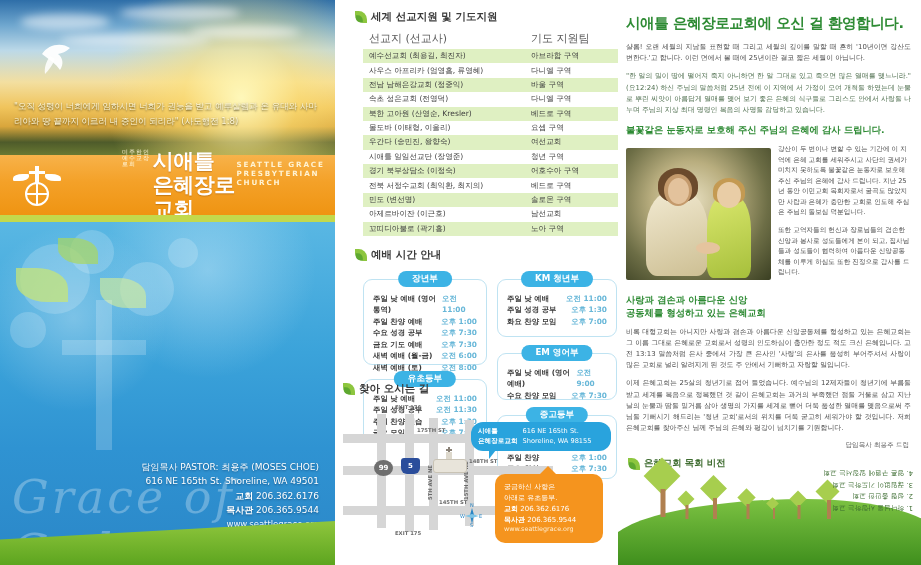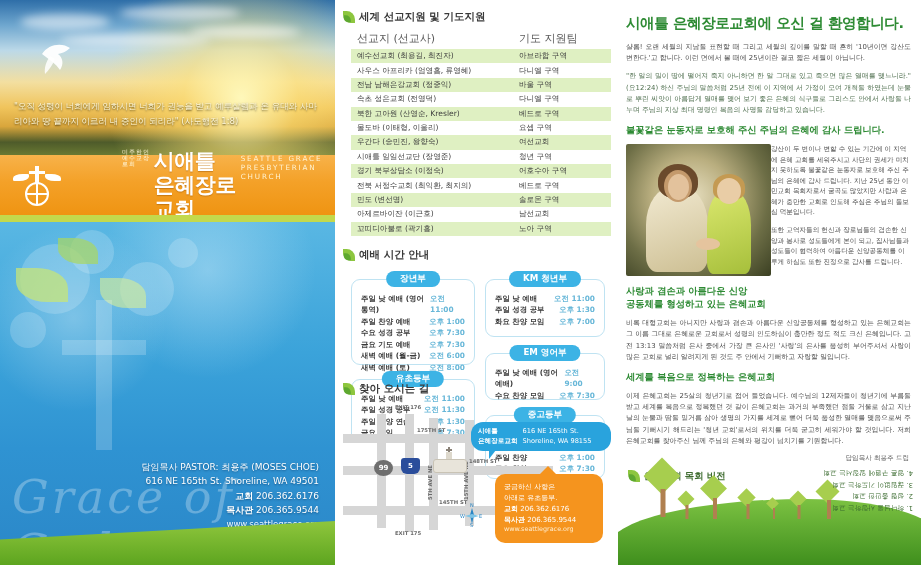--- a/index.html
+++ b/index.html
@@ -28,42 +28,42 @@
   .logo-emblem .globe:after{content:"";position:absolute;top:50%;left:0;height:2px;width:100%;background:#fff;transform:translateY(-50%);}
   .logo-emblem .cross{position:absolute;left:21px;top:4px;width:4px;height:18px;background:#fff;}
   .logo-emblem .cross2{position:absolute;left:15px;top:9px;width:16px;height:3px;background:#fff;}
   .logo-emblem .wingL,.logo-emblem .wingR{position:absolute;top:12px;width:16px;height:7px;background:#fff;border-radius:60% 10% 60% 10%;}
   .logo-emblem .wingL{left:-1px;}
   .logo-emblem .wingR{right:-1px;transform:scaleX(-1);}
   .logo-text-wrap{display:flex;flex-direction:row;}
   .logo-supra{font-size:6px;color:#fff6d8;letter-spacing:1px;margin-left:54px;line-height:1;}
   .logo-ko{font-size:21px;font-weight:bold;color:#ffffff;line-height:1.15;letter-spacing:-.5px;
     text-shadow:0 1px 1px rgba(150,80,0,.45);}
-  .logo-en{font-size:7.2px;color:#fff3d2;letter-spacing:1.85px;margin-top:5px;}
+  .logo-en{font-size:7.2px;color:#fff3d2;letter-spacing:1.85px;margin-top:11px;font-weight:bold;}
   .lime-rule{position:absolute;left:0;top:215px;width:335px;height:7px;background:#c3d94c;}
   .blue-field{position:absolute;left:0;top:222px;width:335px;height:343px;
     background:
       radial-gradient(circle at 22% 28%, rgba(255,255,255,.30) 0%, rgba(255,255,255,0) 26%),
       radial-gradient(circle at 62% 14%, rgba(205,235,250,.45) 0%, rgba(205,235,250,0) 30%),
       linear-gradient(to bottom,#59b7e3 0%,#3ba3da 38%,#2f93d2 66%,#2b87c8 100%);}
   .bubble{position:absolute;border-radius:50%;background:rgba(255,255,255,.18);}
   .cross-big{position:absolute;left:96px;top:300px;width:16px;height:150px;background:rgba(255,255,255,.20);}
   .cross-big:after{content:"";position:absolute;left:-34px;top:40px;width:84px;height:15px;background:rgba(255,255,255,.20);}
   .leaf{position:absolute;width:52px;height:34px;border-radius:0 60% 0 60%;}
   .script-art{position:absolute;left:12px;top:470px;font-size:46px;color:rgba(255,255,255,.28);
     font-family:"DejaVu Serif",serif;font-style:italic;letter-spacing:3px;}
   .contact{position:absolute;right:16px;top:460px;width:260px;text-align:right;color:#ffffff;
     font-size:9px;line-height:1.6;text-shadow:0 1px 2px rgba(0,40,80,.5);}
   .contact .ln strong{font-weight:bold;}
   .contact .url{font-size:8.5px;color:#eef9ff;}
   .green-foot{position:absolute;left:0;bottom:0;width:335px;height:44px;
     background:linear-gradient(to bottom,#8fc63d,#5da51f);clip-path:polygon(0 42%,100% 0,100% 100%,0 100%);}
 
   
-  #mid-panel{position:absolute;left:335px;top:0;width:283px;height:565px;background:#ffffff;overflow:hidden;}
+  #mid-panel{position:absolute;left:335px;top:0;width:283px;height:565px;background:#ffffff;overflow:hidden;padding-left:12px;}
   .sec-head{display:flex;align-items:center;gap:4px;margin:0 0 5px 8px;}
   .leaf-icon{width:12px;height:12px;position:relative;flex:0 0 auto;}
   .leaf-icon span{position:absolute;inset:0;background:#8dc63f;border-radius:0 70% 0 70%;}
   .leaf-icon span.b{background:#5ea830;transform:scale(.6) translate(-3px,3px);}
   .sec-title{font-size:10.5px;font-weight:bold;color:#3a3a3a;}
   .mission-table{width:260px;margin:0 0 0 16px;border-collapse:collapse;}
   .mission-table th{font-size:11px;color:#5a5a5a;text-align:left;font-weight:normal;padding:2px 4px 3px 6px;}
   .mission-table td{font-size:7.6px;color:#3d3d3d;padding:2.2px 4px 2.2px 6px;}
   .mission-table tr.alt td{background:#dff0c2;}
   .mission-table col.c1{width:162px;}
@@ -105,21 +105,21 @@
   .orange-tag .u{font-size:6.4px;color:#ffeccd;}
   .compass{position:absolute;left:118px;top:104px;width:22px;height:24px;font-size:5px;color:#2a86c4;}
   .compass i{position:absolute;font-style:normal;}
 
   
   #right-panel{position:absolute;left:618px;top:0;width:303px;height:565px;background:#fff;overflow:hidden;}
   .welcome-h{font-size:14.5px;font-weight:bold;color:#2e8b34;margin:14px 0 9px 8px;letter-spacing:-.4px;}
   .rp{font-size:6.9px;color:#4b4b4b;line-height:1.62;margin:0 10px 7px 8px;text-align:justify;}
   .rp.verse{color:#4f6f4f;}
   .rh{font-size:9.3px;font-weight:bold;color:#2e8b34;margin:0 8px 8px 8px;line-height:1.4;}
-  .photo-row{display:flex;gap:0;margin:0 10px 0 8px;}
+  .photo-row{display:flex;gap:7px;margin:0 10px 0 8px;align-items:center;}
   .jesus-photo{flex:0 0 145px;height:132px;border-radius:2px;position:relative;overflow:hidden;
     background:radial-gradient(ellipse at 45% 40%, #e7dfc0 0%, #b9ae7f 35%, #6d6e46 68%, #3a3f22 100%);}
   .jp-robe{position:absolute;left:20px;top:42px;width:62px;height:86px;border-radius:45% 45% 18% 18%;
     background:linear-gradient(160deg,#f2ead2,#cdbf93);}
   .jp-head{position:absolute;left:38px;top:26px;width:28px;height:32px;border-radius:50%;
     background:#c49a6c;box-shadow:-6px -3px 0 -1px #6b4a2c,6px -3px 0 -1px #6b4a2c;}
   .jp-hair{position:absolute;left:32px;top:20px;width:40px;height:34px;border-radius:50% 50% 40% 40%;background:#6b4a2c;}
   .jp-face{position:absolute;left:42px;top:30px;width:21px;height:26px;border-radius:50%;background:#e3c29c;}
   .jp-girl{position:absolute;right:20px;top:46px;width:44px;height:84px;border-radius:42% 42% 14% 14%;
     background:linear-gradient(160deg,#dbe86e,#a6bf3b);}
@@ -498,21 +498,20 @@
         <p>또한 교역자들의 헌신과 장로님들의 겸손한 신앙과 봉사로 성도들에게 본이 되고, 집사님들과 성도들이 협력하여 아름다운 신앙공동체를 이루게 하심도 또한 진정으로 감사를 드립니다.</p>
       </div>
     </div>
 
     <div class="rh" style="margin-top:8px;">
       <span>사랑과 겸손과 아름다운 신앙</span><br>
       <span>공동체를 형성하고 있는 은혜교회</span>
     </div>
     <div class="rp">비록 대형교회는 아니지만 사랑과 겸손과 아름다운 신앙공동체를 형성하고 있는 은혜교회는 그 이름 그대로 은혜로운 교회로서 성령의 인도하심이 충만한 정도 적도 크신 은혜입니다. 고전 13:13 말씀처럼 은사 중에서 가장 큰 은사인 '사랑'의 은사를 풍성히 부어주셔서 사랑이 많은 교회로 널리 알려지게 된 것도 주 안에서 기뻐하고 자랑할 일입니다.</div>
 
-    <div class="rh">세계를 복음으로 정복하는 은혜교회</div>
     <div class="rp">이제 은혜고회는 25살의 청년기로 접어 들었습니다. 예수님의 12제자들이 청년기에 부름을 받고 세계를 복음으로 정복했던 것 같이 은혜교회는 과거의 부족했던 점을 거울로 삼고 지난날의 눈물과 땀을 밑거름 삼아 생명의 가지를 세계로 뻗어 더욱 풍성한 열매를 맺음으로써 주님을 기뻐시기 해드리는 '청년 교회'로서의 위치를 더욱 굳고히 세워가야 할 것입니다. 저희 은혜교회를 찾아주신 님께 주님의 은혜와 평강이 넘치기를 기원합니다.</div>
     <div class="signoff">담임목사 최용주 드림</div>
 
     <div class="vision-head">
       <span class="leaf-icon">
           <span></span>
           <span class="b"></span>
         </span>
       <span class="sec-title">은혜교회 목회 비전</span>
     </div>

